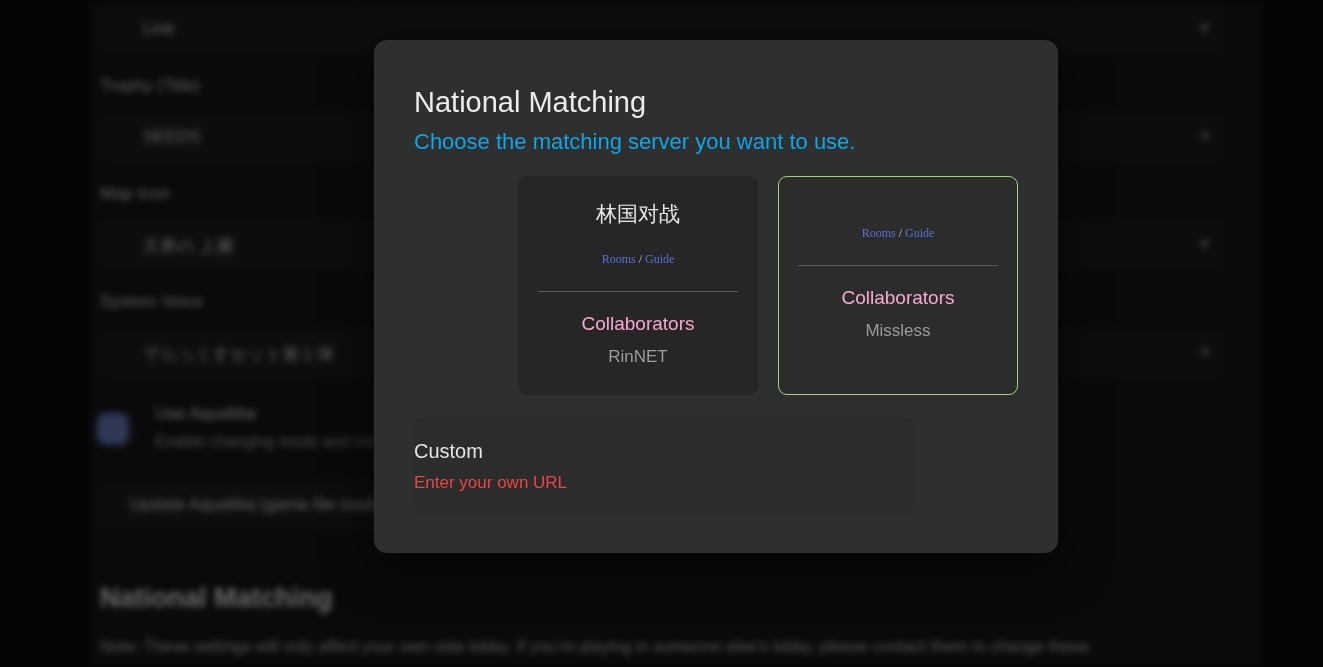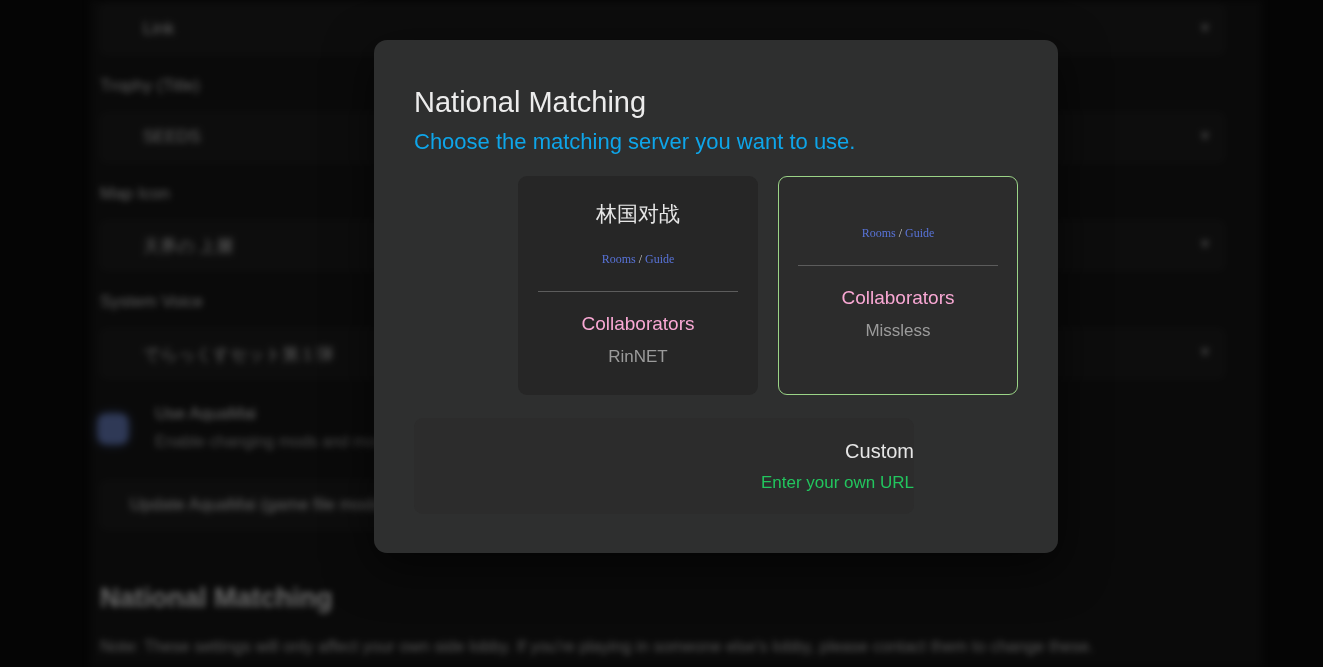--- a/index.html
+++ b/index.html
@@ -42,23 +42,23 @@
   .server-card.selected { background:#2c2c2c; border-color:#9bd487; }
   .server-name { font-size:21px; color:#e6e6e6; line-height:26px; }
   .server-links { margin-top:20px; font-size:12px; line-height:25px; color:#cfcfcf;font-family:Liberation Serif, serif; }
   .server-links a { color:#5873d8; text-decoration:none; cursor:pointer; }
   .card-divider { width:200px; height:1px; background:#5c5c5c; border:none;
                   margin:19px auto 0 auto; }
   .collab-label { margin-top:19px; font-size:19px; color:#f9a8d4; line-height:25px; }
   .collab-name { display:block; font-size:17px; color:#9b9b9b; line-height:27px; }
   .collab-list { margin-top:7px; }
   .custom-card { margin-top:23px; width:500px; height:96px; background:#2c2c2c;
-                 border-radius:9px; text-align:right; padding-top:20px; cursor:pointer; }
+                 border-radius:9px; text-align:left; padding-top:20px; cursor:pointer; }
   .custom-title { font-size:20px; color:#e6e6e6; line-height:26px; }
-  .custom-sub { margin-top:8px; font-size:17px; color:#22c55e; line-height:22px; }
+  .custom-sub { margin-top:8px; font-size:17px; color:#ef4444; line-height:22px; }
 </style>
 </head>
 <body>
 
 <div class="screen">
 
   <div class="bg-blur">
     <div class="panel">
 
       <div class="bg-input" style="top:4px">

